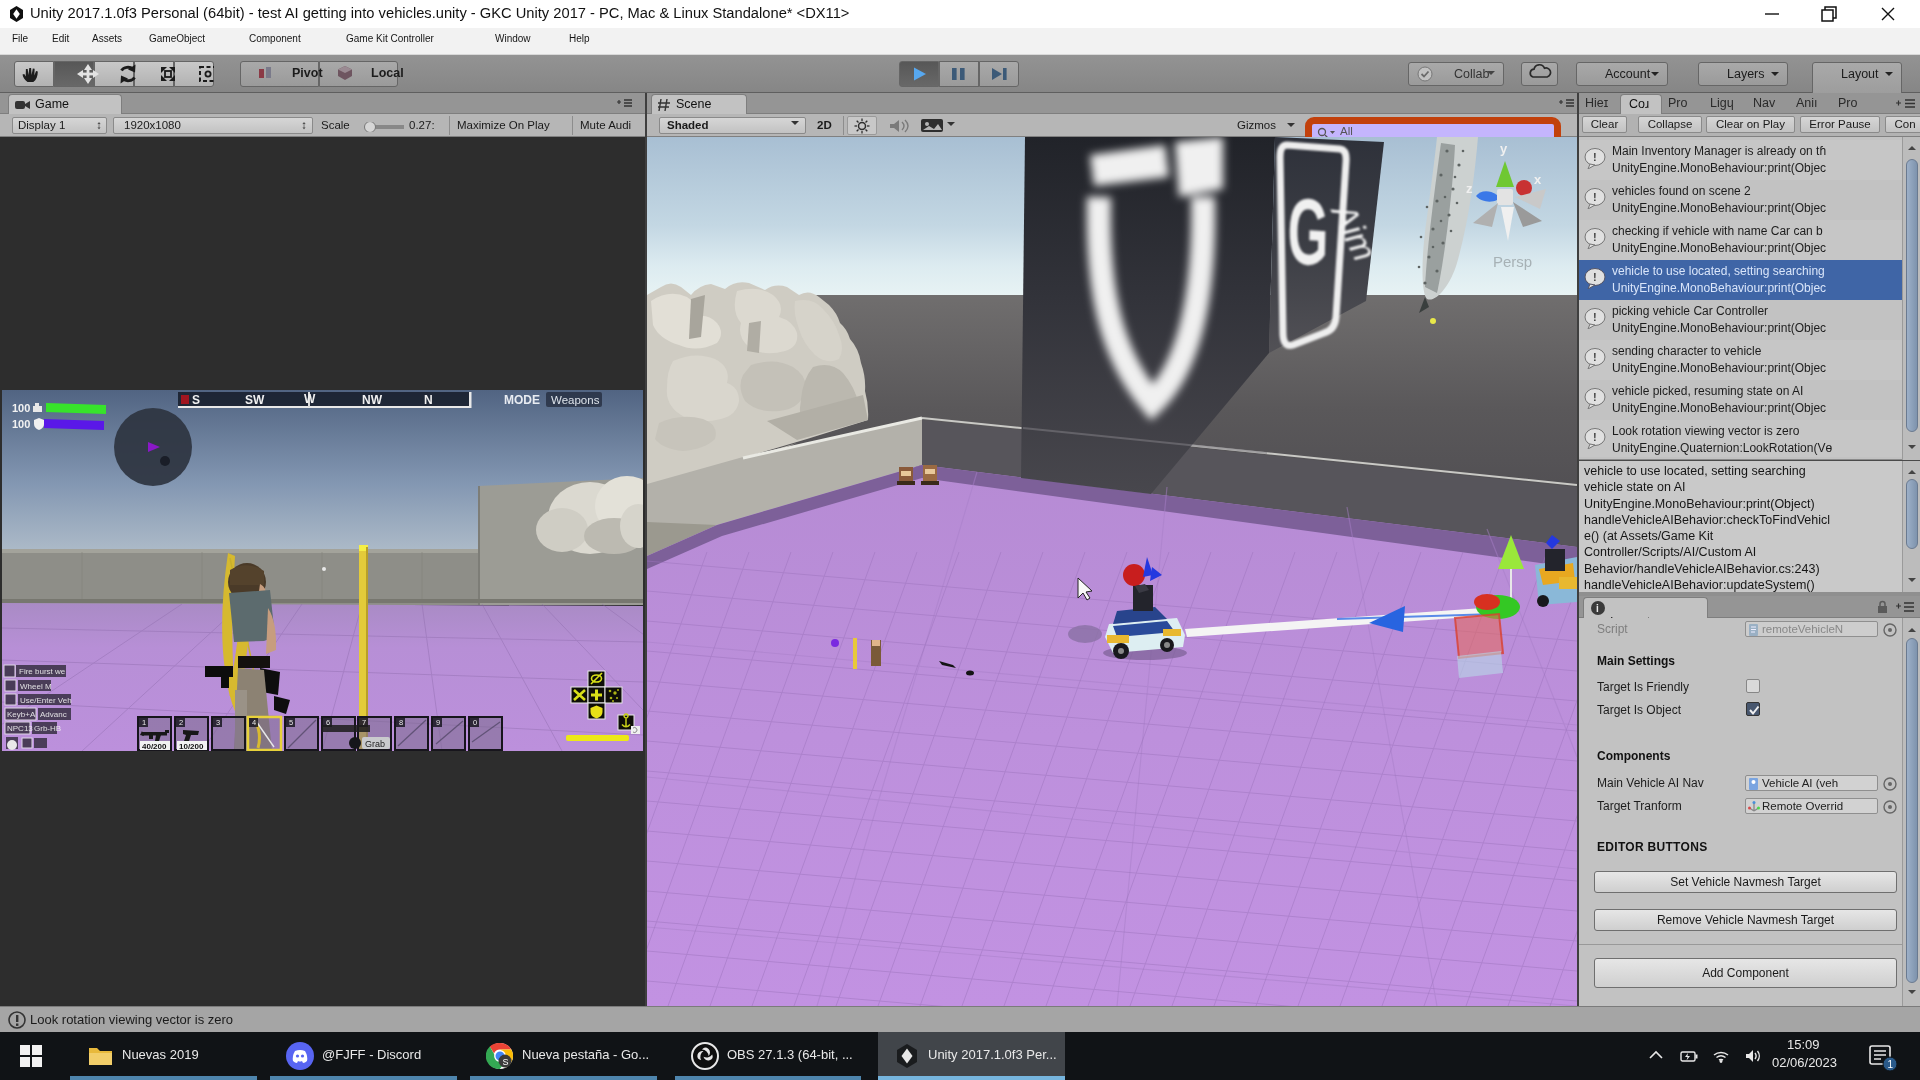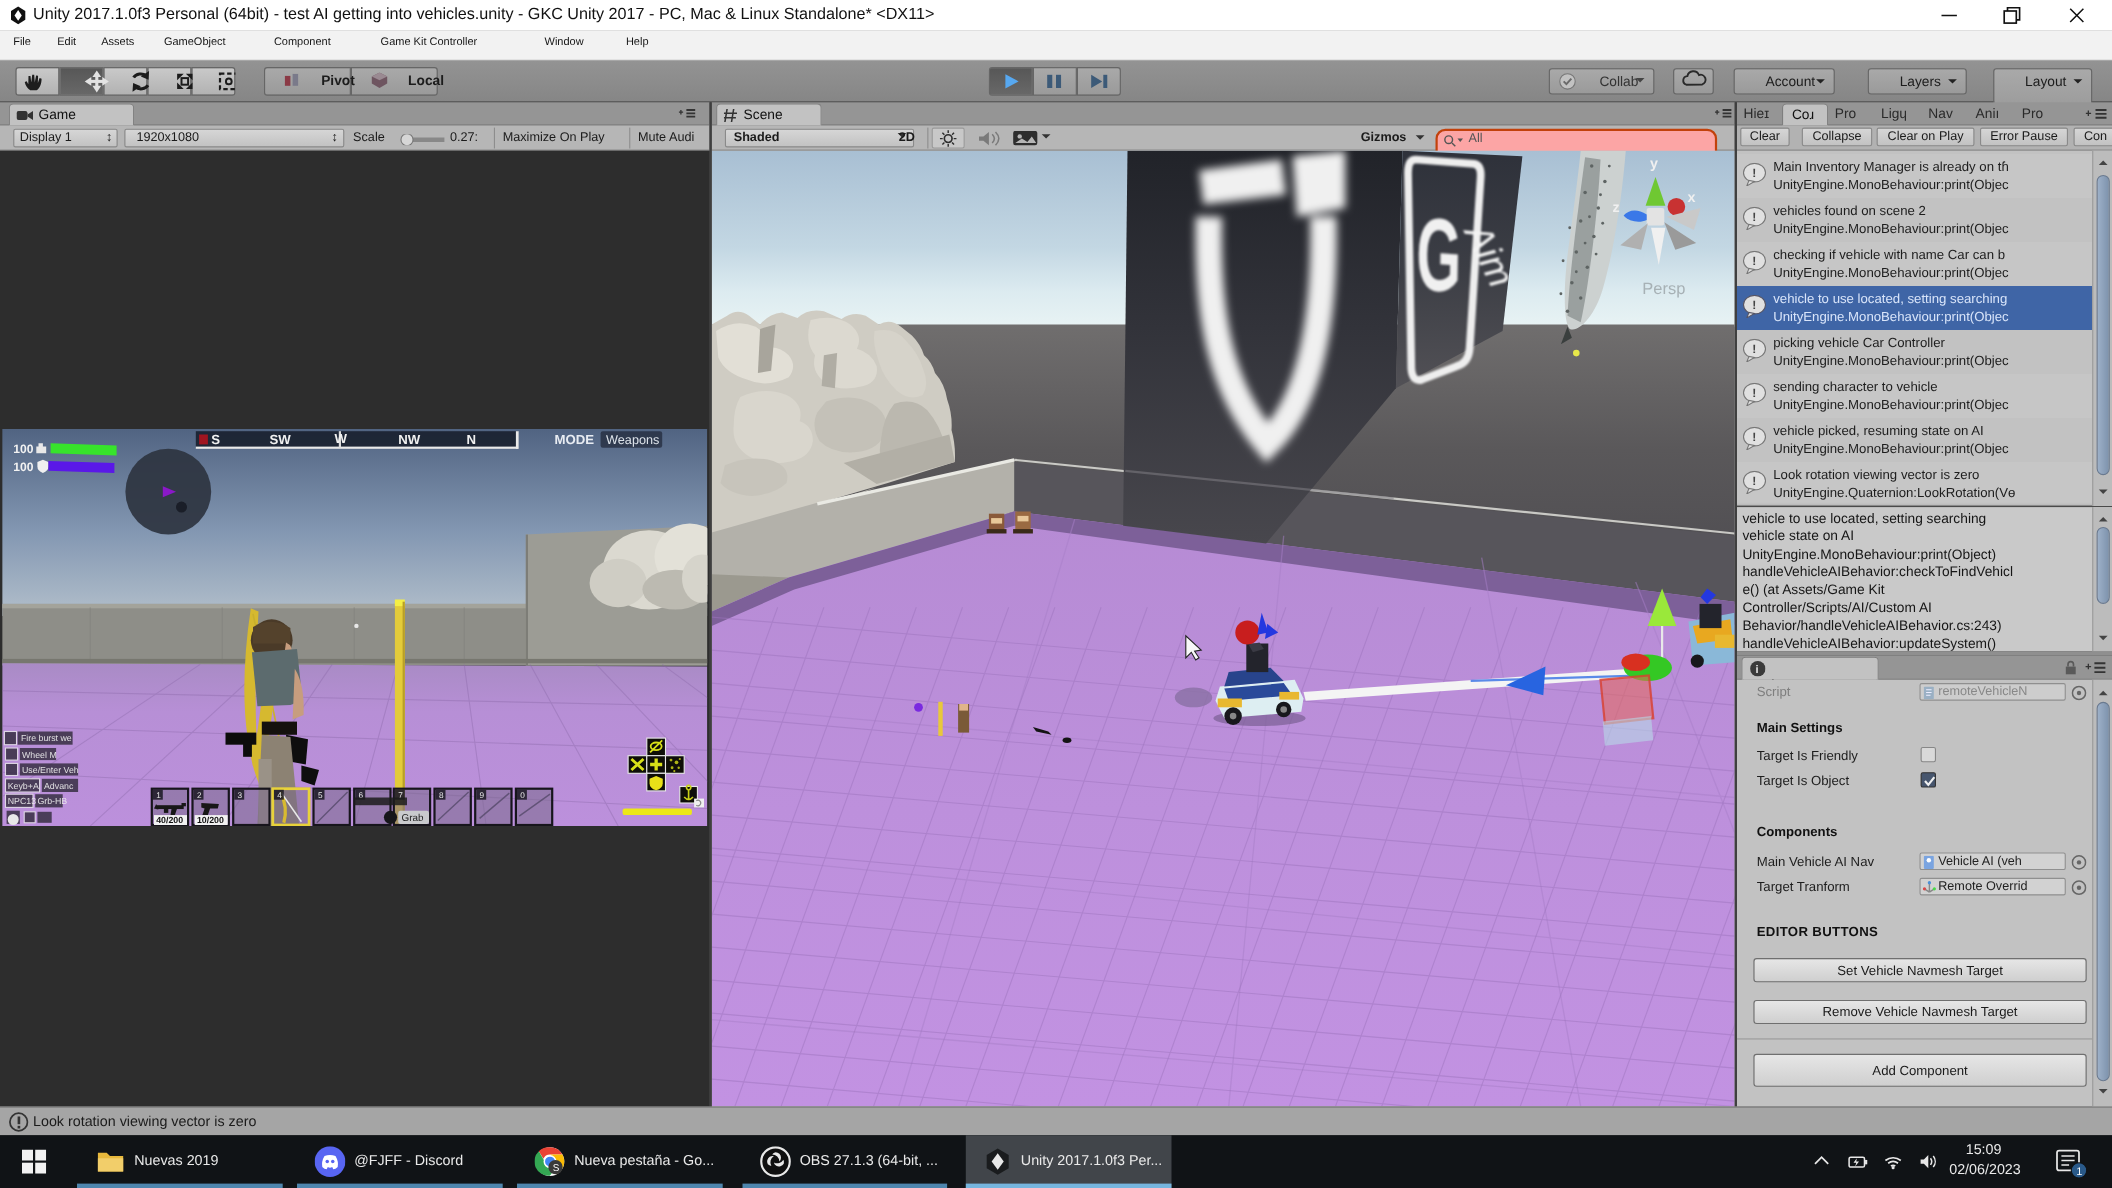--- a/index.html
+++ b/index.html
@@ -470,21 +470,21 @@
         <path d="M7 1 h8 M7 4 h8 M7 7 h8" stroke="#333" stroke-width="1.6"></path>
       </svg>
   </div>
   <div class="abs tab-active" style="left:651px;top:94px;width:96px">
     <svg class="abs" style="left:6px;top:4px" width="14" height="12">
         <path d="M3 0 L1 12 M9 0 L7 12 M0 4 H12 M0 8 H11" stroke="#333" stroke-width="1.4" fill="none"></path>
       </svg>
     <div class="abs" style="left:24px;top:2px">Scene</div>
   </div>
   <div class="abs paneltb" style="left:647px;top:114px;width:930px">
-    <div class="pop" style="left:12px;top:3px;width:172px">
+    <div class="pop" style="left:12px;top:3px;width:147px">
         <span style="position:absolute;left:7px;top:1px;font-weight:bold">Shaded</span>
         <span style="position:absolute;right:6px;top:3px;width:0;height:0;border:4px solid transparent;border-top-color:#333"></span>
       </div>
     <div class="flatlbl" style="left:170px;top:5px;font-weight:bold">2D</div>
     <div class="abs" style="left:196px;top:2px;width:1px;height:19px;background:#8d8d8d"></div>
     <div class="abs" style="left:200px;top:2px;width:30px;height:19px;background:#c8c8c8;border:1px solid #9a9a9a;border-radius:2px"></div>
       <svg class="abs" style="left:203px;top:4px" width="30" height="16">
         <circle cx="12" cy="8" r="3.5" fill="none" stroke="#2e2e2e" stroke-width="1.5"></circle>
         <g stroke="#2e2e2e" stroke-width="1.3">
           <line x1="12" y1="0.5" x2="12" y2="3"></line>
@@ -500,23 +500,23 @@
     <svg class="abs" style="left:239px;top:4px" width="28" height="16" opacity=".45">
         <path d="M4 6 h4 l5 -4 v12 l-5 -4 h-4 z" fill="#333"></path>
         <path d="M16 4 q4 4 0 8 M19 2 q6 6 0 12" stroke="#333" stroke-width="1.4" fill="none"></path>
       </svg>
     <svg class="abs" style="left:274px;top:5px" width="24" height="14">
         <rect x="0" y="0" width="22" height="13" rx="2" fill="#2e2e2e"></rect>
         <circle cx="6" cy="5" r="2" fill="#b6b6b6"></circle>
         <path d="M2 11 l6 -4 l5 3 l4 -5 l4 6 z" fill="#b6b6b6"></path>
       </svg>
     <div class="abs" style="left:300px;top:8px;width:0;height:0;border:4px solid transparent;border-top-color:#333"></div>
-    <div class="flatlbl" style="left:590px;top:5px;font-weight:bold">Gizmos</div>
+    <div class="flatlbl" style="left:590px;top:5px;font-weight:normal">Gizmos</div>
     <div class="abs" style="left:640px;top:9px;width:0;height:0;border:4px solid transparent;border-top-color:#333"></div>
-    <div class="abs" style="left:658px;top:3px;width:256px;height:35px;border:2px solid #c2410c;border-radius:9px;background:#fca5a5">
+    <div class="abs" style="left:658px;top:3px;width:256px;height:35px;border:7px solid #c2410c;border-radius:9px;background:#c4b5fd">
       <svg class="abs" style="left:5px;top:2.5px" width="20" height="12">
           <circle cx="5" cy="5" r="3.5" fill="none" stroke="#555" stroke-width="1.3"></circle>
           <line x1="8" y1="8" x2="11" y2="11" stroke="#555" stroke-width="1.3"></line>
           <path d="M13 4 l5 0 l-2.5 3 z" fill="#555"></path>
         </svg>
       <div class="abs" style="left:28px;top:1px;font-size:11.5px;color:#555">All</div>
     </div>
   </div>
   <div class="abs" id="scenecontent" style="left:647px;top:137px;width:930px;height:869px;background:#c2c2c2">
     <svg class="abs" style="left:0;top:0" width="930" height="869" viewBox="0 0 930 869" id="scenesvg">

